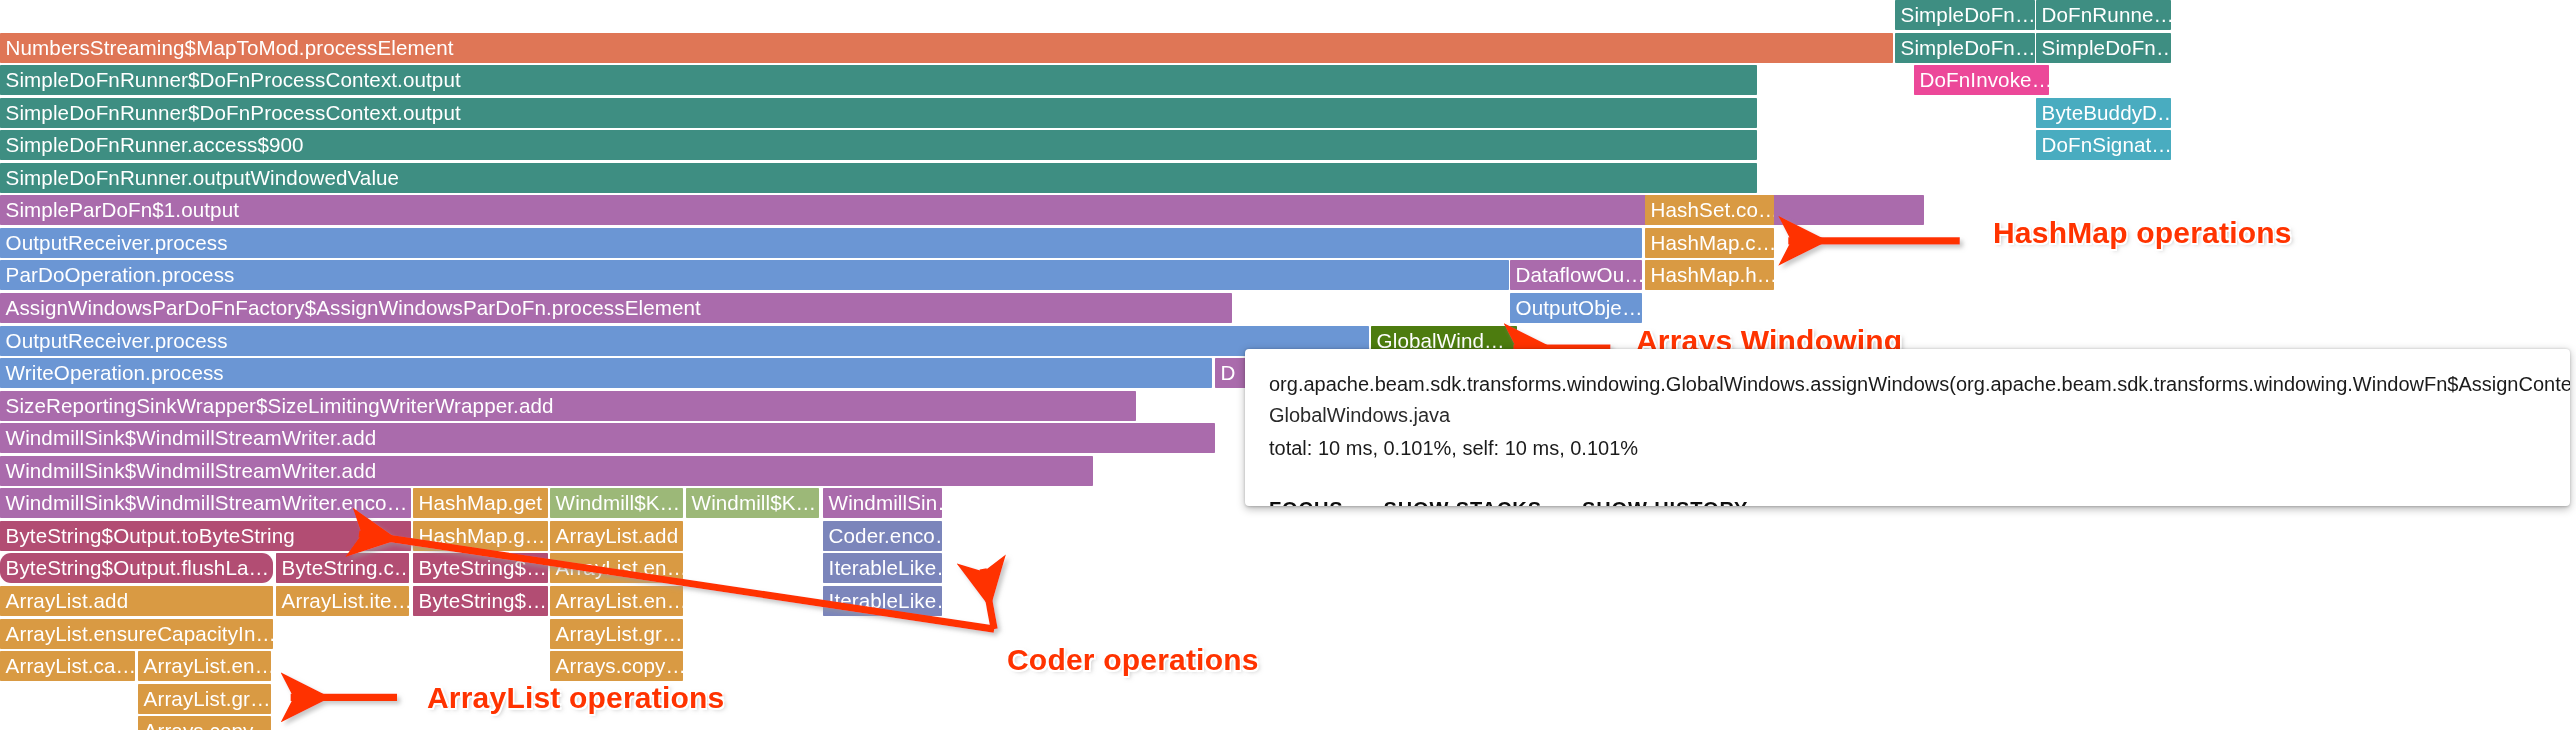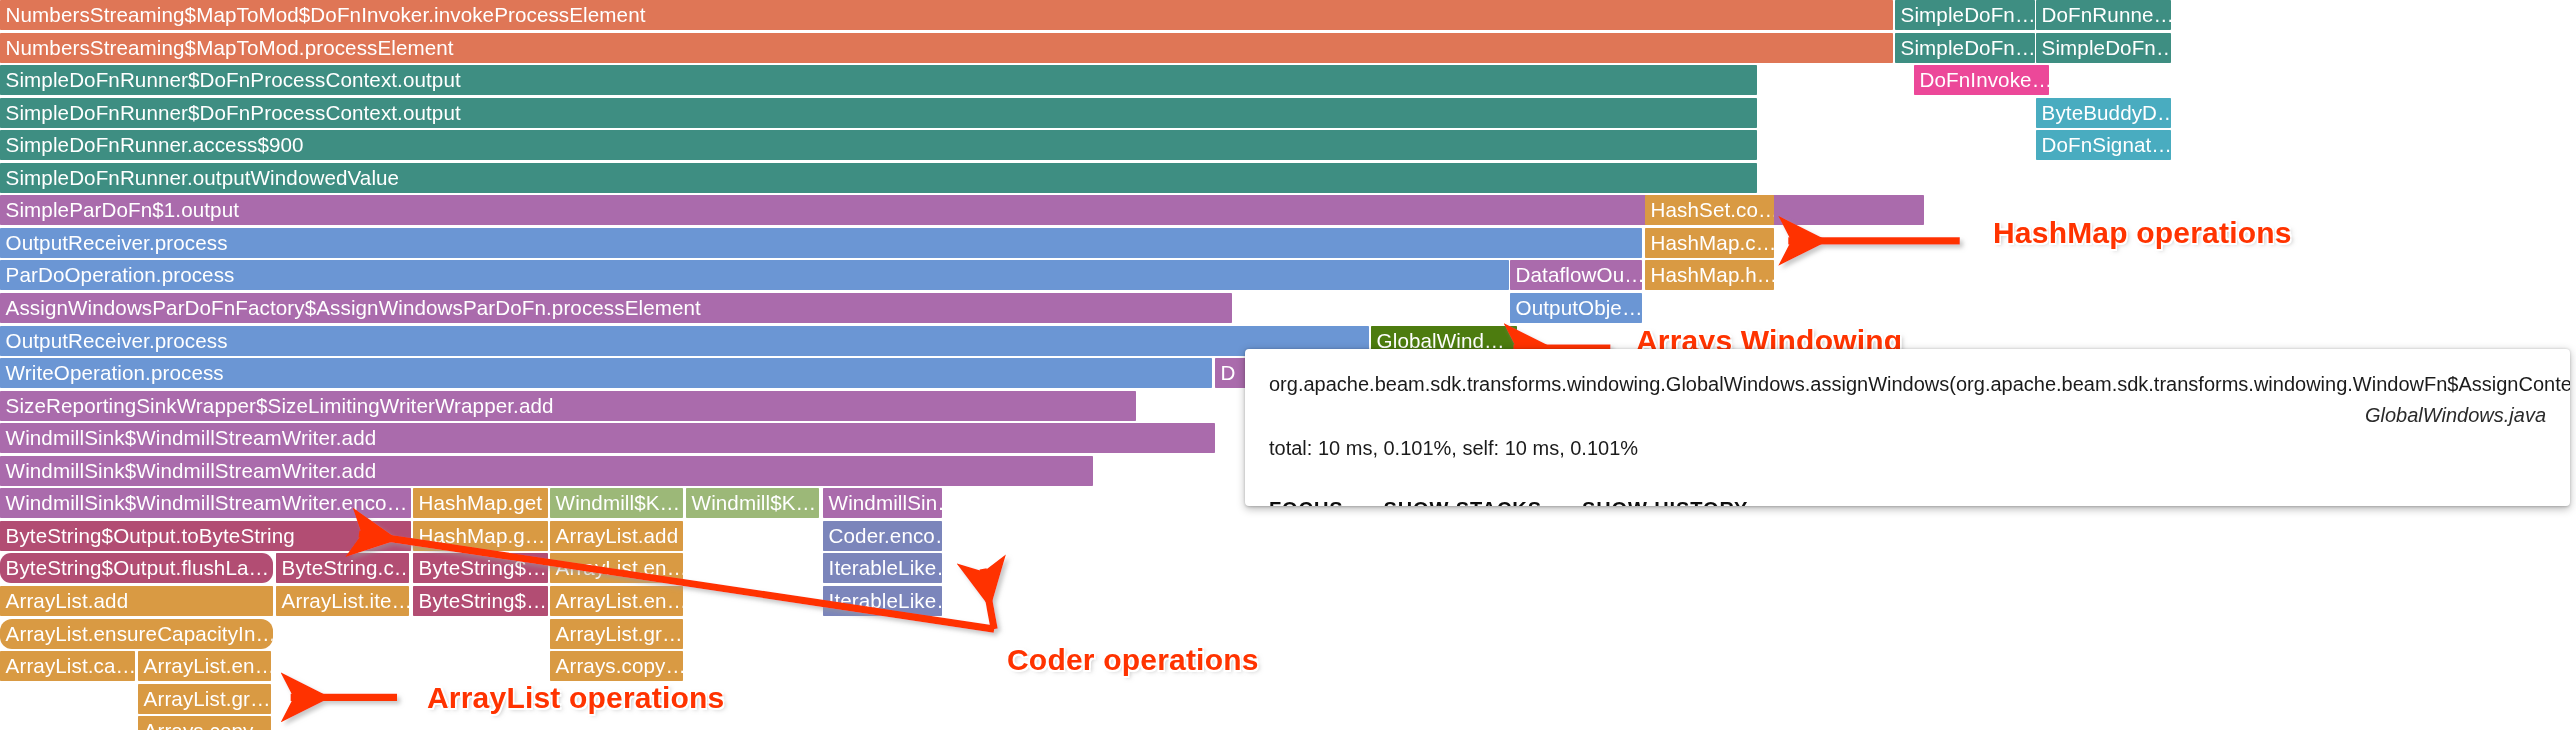--- a/index.html
+++ b/index.html
@@ -55,23 +55,21 @@
   #tooltip .tt-sig{
     font-size:20px;
     color:#1b1b1b;
     white-space:nowrap;
     line-height:1.45;
     font-weight:400;
   }
   #tooltip .tt-file{
     font-size:20px;
     color:#2a2a2a;
-    font-style:italic;
     line-height:1.6;
-    text-align:right;
   }
   #tooltip .tt-stats{
     font-size:20px;
     color:#1b1b1b;
     line-height:1.7;
   }
   #tooltip .tt-actions{
     margin-top:33px;
     display:flex;
     gap:40px;
@@ -84,21 +82,20 @@
     cursor:pointer;
     pointer-events:auto;
     background:none;border:none;padding:0;
     font-family:"Liberation Sans","DejaVu Sans",sans-serif;
   }
 </style>
 </head>
 <body>
 
 <div id="flame">
-    <div class="frame" style="left: 0px; top: 0px; width: 1893px; background: rgb(223, 118, 86);">NumbersStreaming$MapToMod$DoFnInvoker.invokeProcessElement</div>
     <div class="frame" style="left: 1895px; top: 0px; width: 140px; background: rgb(62, 142, 130);">SimpleDoFn…</div>
     <div class="frame" style="left: 2036px; top: 0px; width: 135px; background: rgb(62, 142, 130);">DoFnRunne…</div>
     <div class="frame" style="left: 0px; top: 33px; width: 1893px; background: rgb(223, 118, 86);">NumbersStreaming$MapToMod.processElement</div>
     <div class="frame" style="left: 1895px; top: 33px; width: 140px; background: rgb(62, 142, 130);">SimpleDoFn…</div>
     <div class="frame" style="left: 2036px; top: 33px; width: 135px; background: rgb(62, 142, 130);">SimpleDoFn…</div>
     <div class="frame" style="left: 0px; top: 65px; width: 1757px; background: rgb(62, 142, 130);">SimpleDoFnRunner$DoFnProcessContext.output</div>
     <div class="frame" style="left: 1914px; top: 65px; width: 135px; background: #ec4899;">DoFnInvoke…</div>
     <div class="frame" style="left: 0px; top: 98px; width: 1757px; background: rgb(62, 142, 130);">SimpleDoFnRunner$DoFnProcessContext.output</div>
     <div class="frame" style="left: 2036px; top: 98px; width: 135px; background: rgb(73, 172, 192);">ByteBuddyD…</div>
     <div class="frame" style="left: 0px; top: 130px; width: 1757px; background: rgb(62, 142, 130);">SimpleDoFnRunner.access$900</div>
@@ -132,21 +129,21 @@
     <div class="frame" style="left: 0px; top: 553px; width: 273px; background: rgb(178, 77, 115); border-radius: 11px;">ByteString$Output.flushLa…</div>
     <div class="frame" style="left: 276px; top: 553px; width: 133px; background: rgb(178, 77, 115);">ByteString.c…</div>
     <div class="frame" style="left: 413px; top: 553px; width: 135px; background: rgb(178, 77, 115);">ByteString$…</div>
     <div class="frame" style="left: 550px; top: 553px; width: 133px; background: rgb(217, 154, 67);">ArrayList.en…</div>
     <div class="frame" style="left: 823px; top: 553px; width: 119px; background: rgb(123, 133, 187);">IterableLike…</div>
     <div class="frame" style="left: 0px; top: 586px; width: 273px; background: rgb(217, 154, 67);">ArrayList.add</div>
     <div class="frame" style="left: 276px; top: 586px; width: 133px; background: rgb(217, 154, 67);">ArrayList.ite…</div>
     <div class="frame" style="left: 413px; top: 586px; width: 135px; background: rgb(178, 77, 115);">ByteString$…</div>
     <div class="frame" style="left: 550px; top: 586px; width: 133px; background: rgb(217, 154, 67);">ArrayList.en…</div>
     <div class="frame" style="left: 823px; top: 586px; width: 119px; background: rgb(123, 133, 187);">IterableLike…</div>
-    <div class="frame" style="left: 0px; top: 619px; width: 273px; background: rgb(217, 154, 67); border-radius: 12px;">ArrayList.ensureCapacityIn…</div>
+    <div class="frame" style="left: 0px; top: 619px; width: 273px; background: rgb(217, 154, 67);">ArrayList.ensureCapacityIn…</div>
     <div class="frame" style="left: 550px; top: 619px; width: 133px; background: rgb(217, 154, 67);">ArrayList.gr…</div>
     <div class="frame" style="left: 0px; top: 651px; width: 135px; background: rgb(217, 154, 67);">ArrayList.ca…</div>
     <div class="frame" style="left: 138px; top: 651px; width: 133px; background: rgb(217, 154, 67);">ArrayList.en…</div>
     <div class="frame" style="left: 550px; top: 651px; width: 133px; background: rgb(217, 154, 67);">Arrays.copy…</div>
     <div class="frame" style="left: 138px; top: 684px; width: 133px; background: rgb(217, 154, 67);">ArrayList.gr…</div>
     <div class="frame" style="left: 138px; top: 716px; width: 133px; background: rgb(217, 154, 67);">Arrays.copy…</div>
   </div>
 
 <svg id="annotations" viewBox="0 0 3244 920" width="2576" height="731" xmlns="http://www.w3.org/2000/svg">
   <defs>

